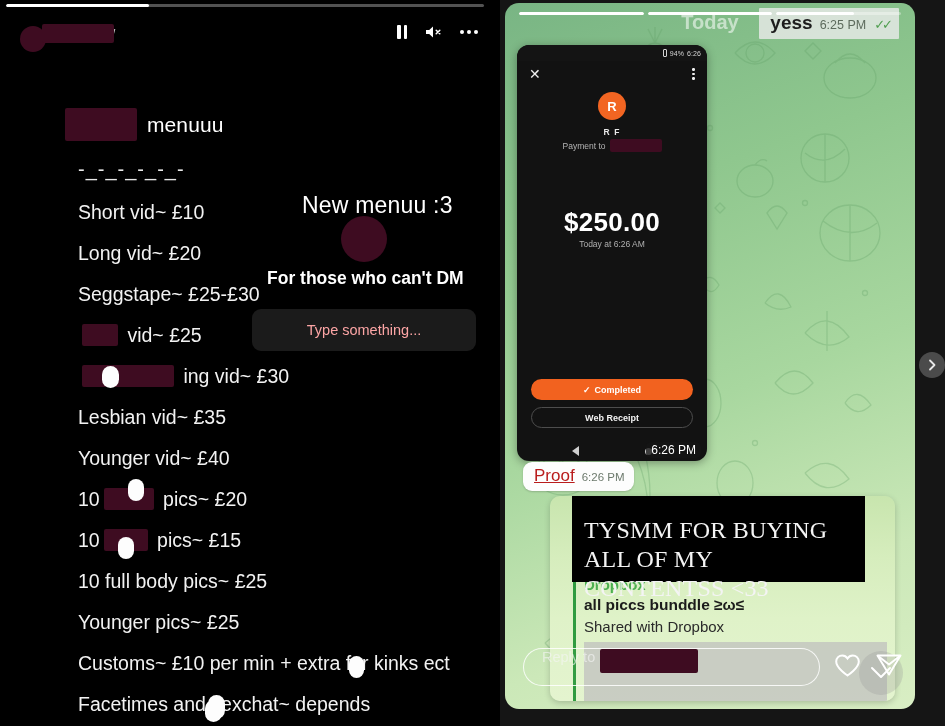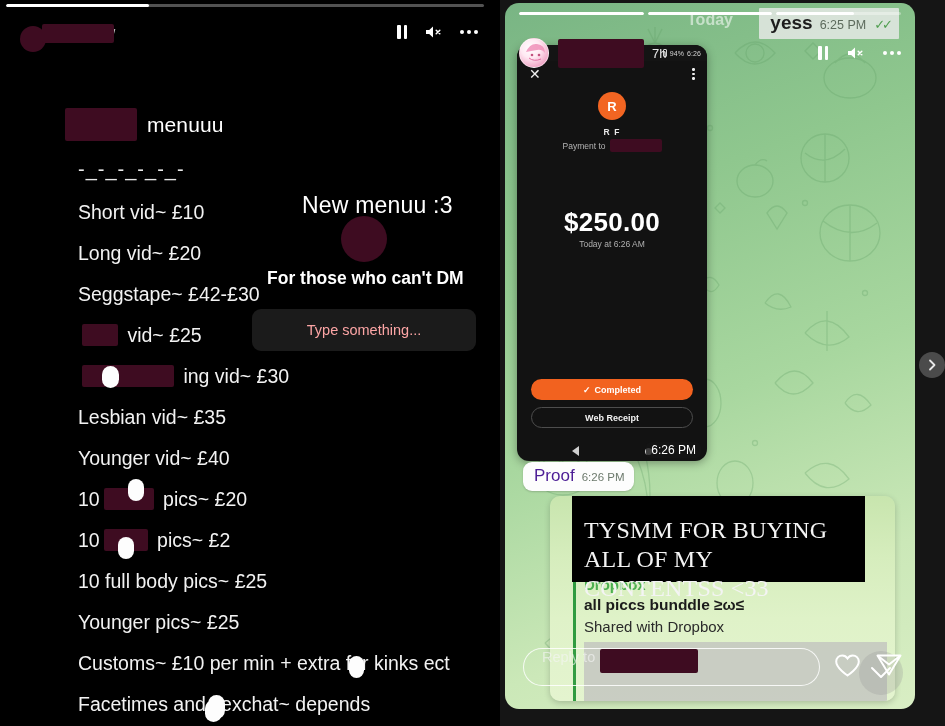--- a/index.html
+++ b/index.html
@@ -138,21 +138,21 @@
   }
   .rp-progress-track {
     flex: 1; height: 3px; border-radius: 2px;
     background: rgba(255,255,255,0.35); overflow: hidden;
   }
   .rp-progress-fill { height: 100%; background: #fff; border-radius: 2px; }
 
   .rp-today {
     position: absolute; top: 8px; left: 0; right: 0;
     text-align: center; color: rgba(255,255,255,.55);
-    font-size: 16px; font-weight: 600; z-index: 50;
+    font-size: 20px; font-weight: 600; z-index: 50;
   }
   .bubble-yess {
     position: absolute; right: 16px; top: 5px;
     background: rgba(235,235,235,0.80); border-radius: 1px;
     padding: 4px 9px 5px 11px; display: flex; align-items: baseline; gap: 7px;
     z-index: 52;
   }
   .bubble-yess .btxt { color: #1d1d1d; font-size: 19px; font-weight: 600; }
   .bubble-yess .btime { color: #5d6b5d; font-size: 12.5px; }
   .ticks { color: #4f9e4f; font-size: 13px; letter-spacing: -3px; margin-left: 1px;}
@@ -247,21 +247,21 @@
     background: rgba(20,20,20,.78); border-radius: 5px; padding: 1px 5px;
     color: #fff; font-size: 12px; font-weight: 500;
   }
 
   .bubble-proof {
     position: absolute; left: 18px; top: 459px; z-index: 34;
     background: #fdfdfd; border-radius: 9px; padding: 4px 10px 5px 11px;
     display: flex; align-items: baseline; gap: 7px;
     box-shadow: 0 1px 2px rgba(0,0,0,.18);
   }
-  .bubble-proof .btxt { color: #4c1d95; font-size: 17px; font-weight: 500; }
+  .bubble-proof .btxt { color: #b91c1c; font-size: 17px; font-weight: 500; text-decoration: underline; }
   .bubble-proof .btime { color: #6d7a6d; font-size: 11.5px; }
 
   .doc-card {
     position: absolute; left: 45px; top: 493px; width: 345px; height: 205px;
     background: linear-gradient(180deg, #c8e5ae 0%, #d6edbd 30%, #dff2c8 60%, #e4f4cf 100%);
     border-radius: 10px; z-index: 31; overflow: hidden;
     box-shadow: 0 2px 6px rgba(0,0,0,.2);
   }
   .doc-accent { position: absolute; left: 23px; top: 0; bottom: 0; width: 3px; background: #2f9b3f; }
   .doc-provider {
@@ -355,27 +355,27 @@
     <div class="lp-body">
       <div class="lp-title-row">
         <span class="redact lp-title-redact"></span>
         <span class="lp-title-text">menuuu</span>
       </div>
       <div class="lp-dashes">-_-_-_-_-_-</div>
 
       <div class="menu-list" id="menu-list">
           <div class="menu-line"><span>Short vid~ £10</span></div>
           <div class="menu-line"><span>Long vid~ £20</span></div>
-          <div class="menu-line"><span>Seggstape~ £42-£30</span></div>
+          <div class="menu-line"><span>Seggstape~ £25-£30</span></div>
           <div class="menu-line"><span class="redact" style="width: 36px; height: 22px; margin: 0px 4px;"></span><span> vid~ £25</span></div>
           <div class="menu-line"><span class="redact" style="width: 92px; height: 22px; margin: 0px 4px;"></span><span> ing vid~ £30</span></div>
           <div class="menu-line"><span>Lesbian vid~ £35</span></div>
           <div class="menu-line"><span>Younger vid~ £40</span></div>
           <div class="menu-line"><span>10</span><span class="redact" style="width: 50px; height: 22px; margin: 0px 4px;"></span><span> pics~ £20</span></div>
-          <div class="menu-line"><span>10</span><span class="redact" style="width: 44px; height: 22px; margin: 0px 4px;"></span><span> pics~ £2</span></div>
+          <div class="menu-line"><span>10</span><span class="redact" style="width: 44px; height: 22px; margin: 0px 4px;"></span><span> pics~ £15</span></div>
           <div class="menu-line"><span>10 full body pics~ £25</span></div>
           <div class="menu-line"><span>Younger pics~ £25</span></div>
           <div class="menu-line"><span>Customs~ £10 per min + extra for kinks ect</span></div>
           <div class="menu-line"><span>Facetimes and sexchat~ depends</span></div>
         </div>
 
       <div class="ovl-new-menuu">New menuu :3</div>
       <div class="ovl-blob"></div>
       <div class="ovl-sub">For those who can't DM</div>
       <div class="ovl-input">
@@ -489,46 +489,20 @@
         </div>
 
       <div class="rp-today">Today</div>
 
       <div class="bubble-yess">
         <span class="btxt">yess</span>
         <span class="btime">6:25 PM</span>
         <span class="ticks">✓✓</span>
       </div>
 
-      <div class="rp-header">
-        <div class="rp-avatar">
-          <svg width="30" height="30" viewBox="0 0 30 30">
-            <path d="M6 13 q4 -9 11 -8 q8 1 8 9 q-3 -4 -8 -3 q-6 1 -11 2z" fill="#f08fb8" opacity=".85"></path>
-            <path d="M9 19 q5 4 12 1" stroke="#e06fa2" stroke-width="1" fill="none"></path>
-            <circle cx="12" cy="16" r="1.3" fill="#c3527f"></circle>
-            <circle cx="19" cy="16" r="1.3" fill="#c3527f"></circle>
-          </svg>
-        </div>
-        <div class="rp-user-redact redact"></div>
-        <span class="rp-time">7h</span>
-        <div class="rp-ctrls">
-          <span class="icon-pause"></span>
-          <span class="icon-mute">
-            <svg width="18" height="14" viewBox="0 0 18 14">
-              <path d="M1 5h3.2L8 1.6v10.8L4.2 9H1z" fill="#fff"></path>
-              <path d="M11.2 5.2l3.6 3.6M14.8 5.2l-3.6 3.6" stroke="#fff" stroke-width="1.5" stroke-linecap="round"></path>
-            </svg>
-          </span>
-          <span class="icon-dots">
-              <i></i>
-              <i></i>
-              <i></i>
-            </span>
-        </div>
-      </div>
 
       <div class="phone-shot">
         <div class="ps-status">
           <span class="batico"></span>
           <span class="bat">94%</span>
           <span class="bat">6:26</span>
         </div>
         <div class="ps-topbar">
           <span class="ps-x">✕</span>
           <span class="ps-kebab">

